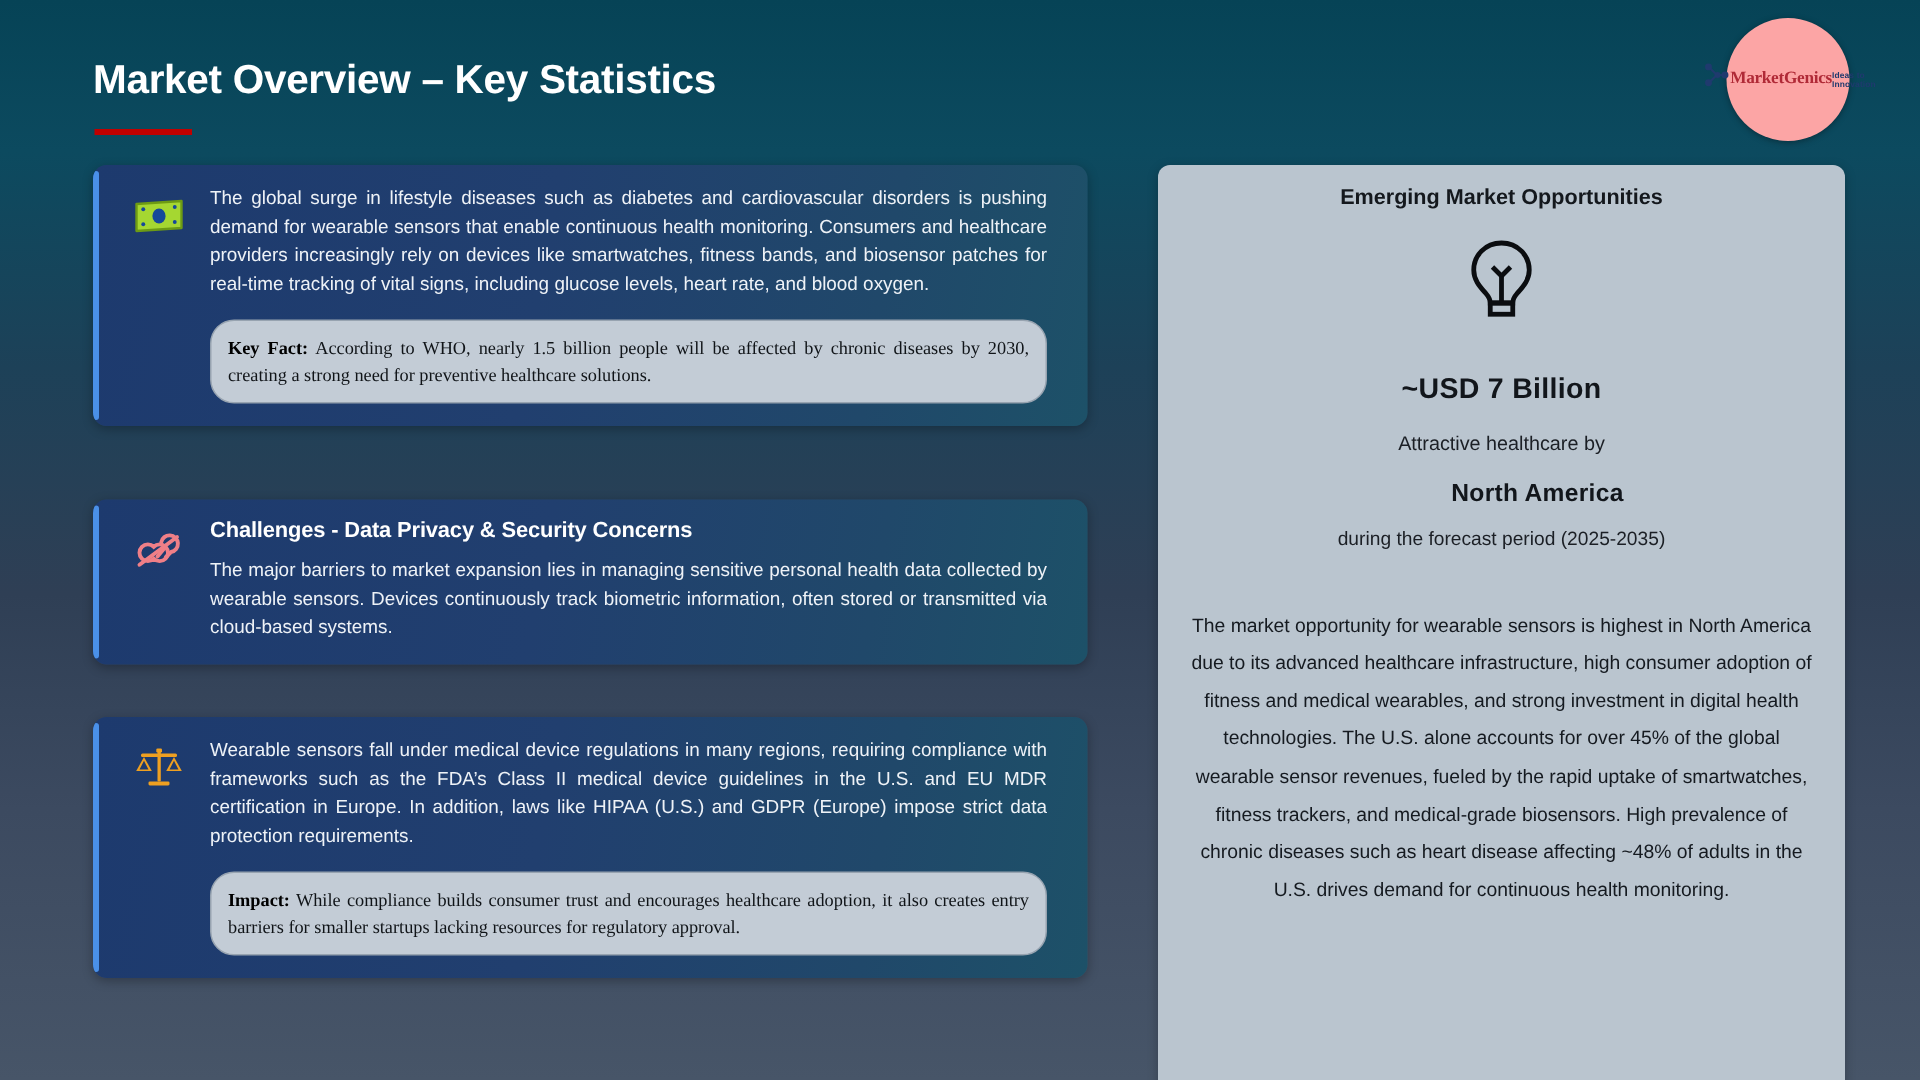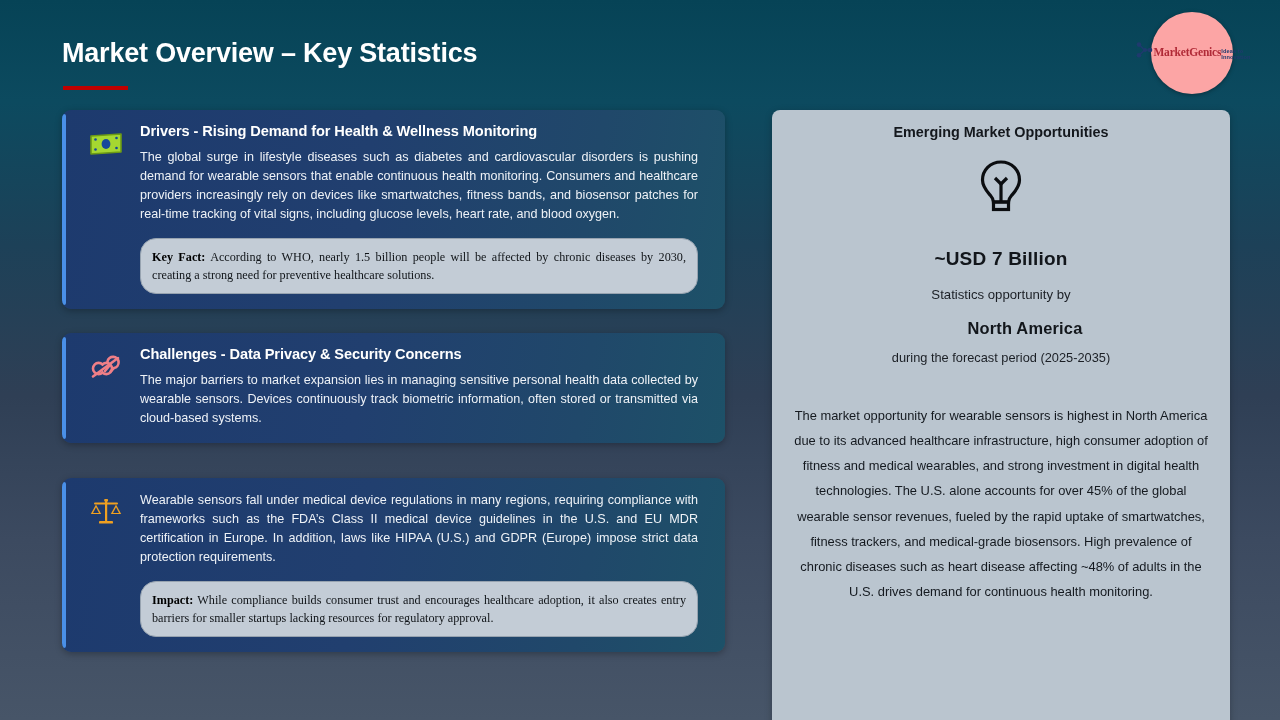--- a/index.html
+++ b/index.html
@@ -200,21 +200,20 @@
     <svg width="32" height="24" viewBox="0 0 32 24">
       <path d="M1 4 L31 2 L31 20 L1 22 Z" fill="#a5d731" stroke="#6d9b14" stroke-width="1.6" stroke-linejoin="round"></path>
       <ellipse cx="16" cy="12" rx="4.4" ry="5" fill="#16489a"></ellipse>
       <circle cx="5.5" cy="7.5" r="1.3" fill="#16489a"></circle>
       <circle cx="26.5" cy="6" r="1.3" fill="#16489a"></circle>
       <circle cx="5.5" cy="17.5" r="1.3" fill="#16489a"></circle>
       <circle cx="26.5" cy="16" r="1.3" fill="#16489a"></circle>
     </svg>
   </div>
   <div class="card-body">
-    <div class="card-title">Drivers - Rising Demand for Health &amp; Wellness Monitoring</div>
     <div class="card-text">The global surge in lifestyle diseases such as diabetes and cardiovascular disorders is pushing demand for wearable sensors that enable continuous health monitoring. Consumers and healthcare providers increasingly rely on devices like smartwatches, fitness bands, and biosensor patches for real-time tracking of vital signs, including glucose levels, heart rate, and blood oxygen.</div>
     <div class="callout">
       <b>Key Fact:</b><span> According to WHO, nearly 1.5 billion people will be affected by chronic diseases by 2030, creating a strong need for preventive healthcare solutions.</span>
     </div>
   </div>
 </div>
 
 <div class="card" id="card-challenges">
   <div class="card-accent"></div>
   <div class="card-icon">
@@ -266,17 +265,17 @@
       <g fill="none" stroke="#0b0d10" stroke-width="3.2">
         <path d="M26 4 C15 4 7.5 12.5 7.5 22 C7.5 29 12 33.5 15.5 37.5 C17.5 39.8 18.5 41.5 18.5 44 L33.5 44 C33.5 41.5 34.5 39.8 36.5 37.5 C40 33.5 44.5 29 44.5 22 C44.5 12.5 37 4 26 4 Z"></path>
         <path d="M26 44 L26 26"></path>
         <path d="M26 26 L20 20"></path>
         <path d="M26 26 L32 20"></path>
         <rect x="18.5" y="44" width="15" height="7.5"></rect>
       </g>
     </svg>
   </div>
   <div id="panel-value">~USD 7 Billion</div>
-  <div id="panel-subtitle">Statistics opportunity  by</div>
+  <div id="panel-subtitle">Attractive healthcare  by</div>
   <div id="panel-region">North  America</div>
   <div id="panel-period">during the forecast period (2025-2035)</div>
   <div id="panel-paragraph">The market opportunity for wearable sensors is highest in North America due to its advanced healthcare infrastructure, high consumer adoption of fitness and medical wearables, and strong investment in digital health technologies. The U.S. alone accounts for over 45% of the global wearable sensor revenues, fueled by the rapid uptake of smartwatches, fitness trackers, and medical-grade biosensors. High prevalence of chronic diseases such as heart disease affecting ~48% of adults in the U.S. drives demand for continuous health monitoring.</div>
 </div>
 
 </body></html>

